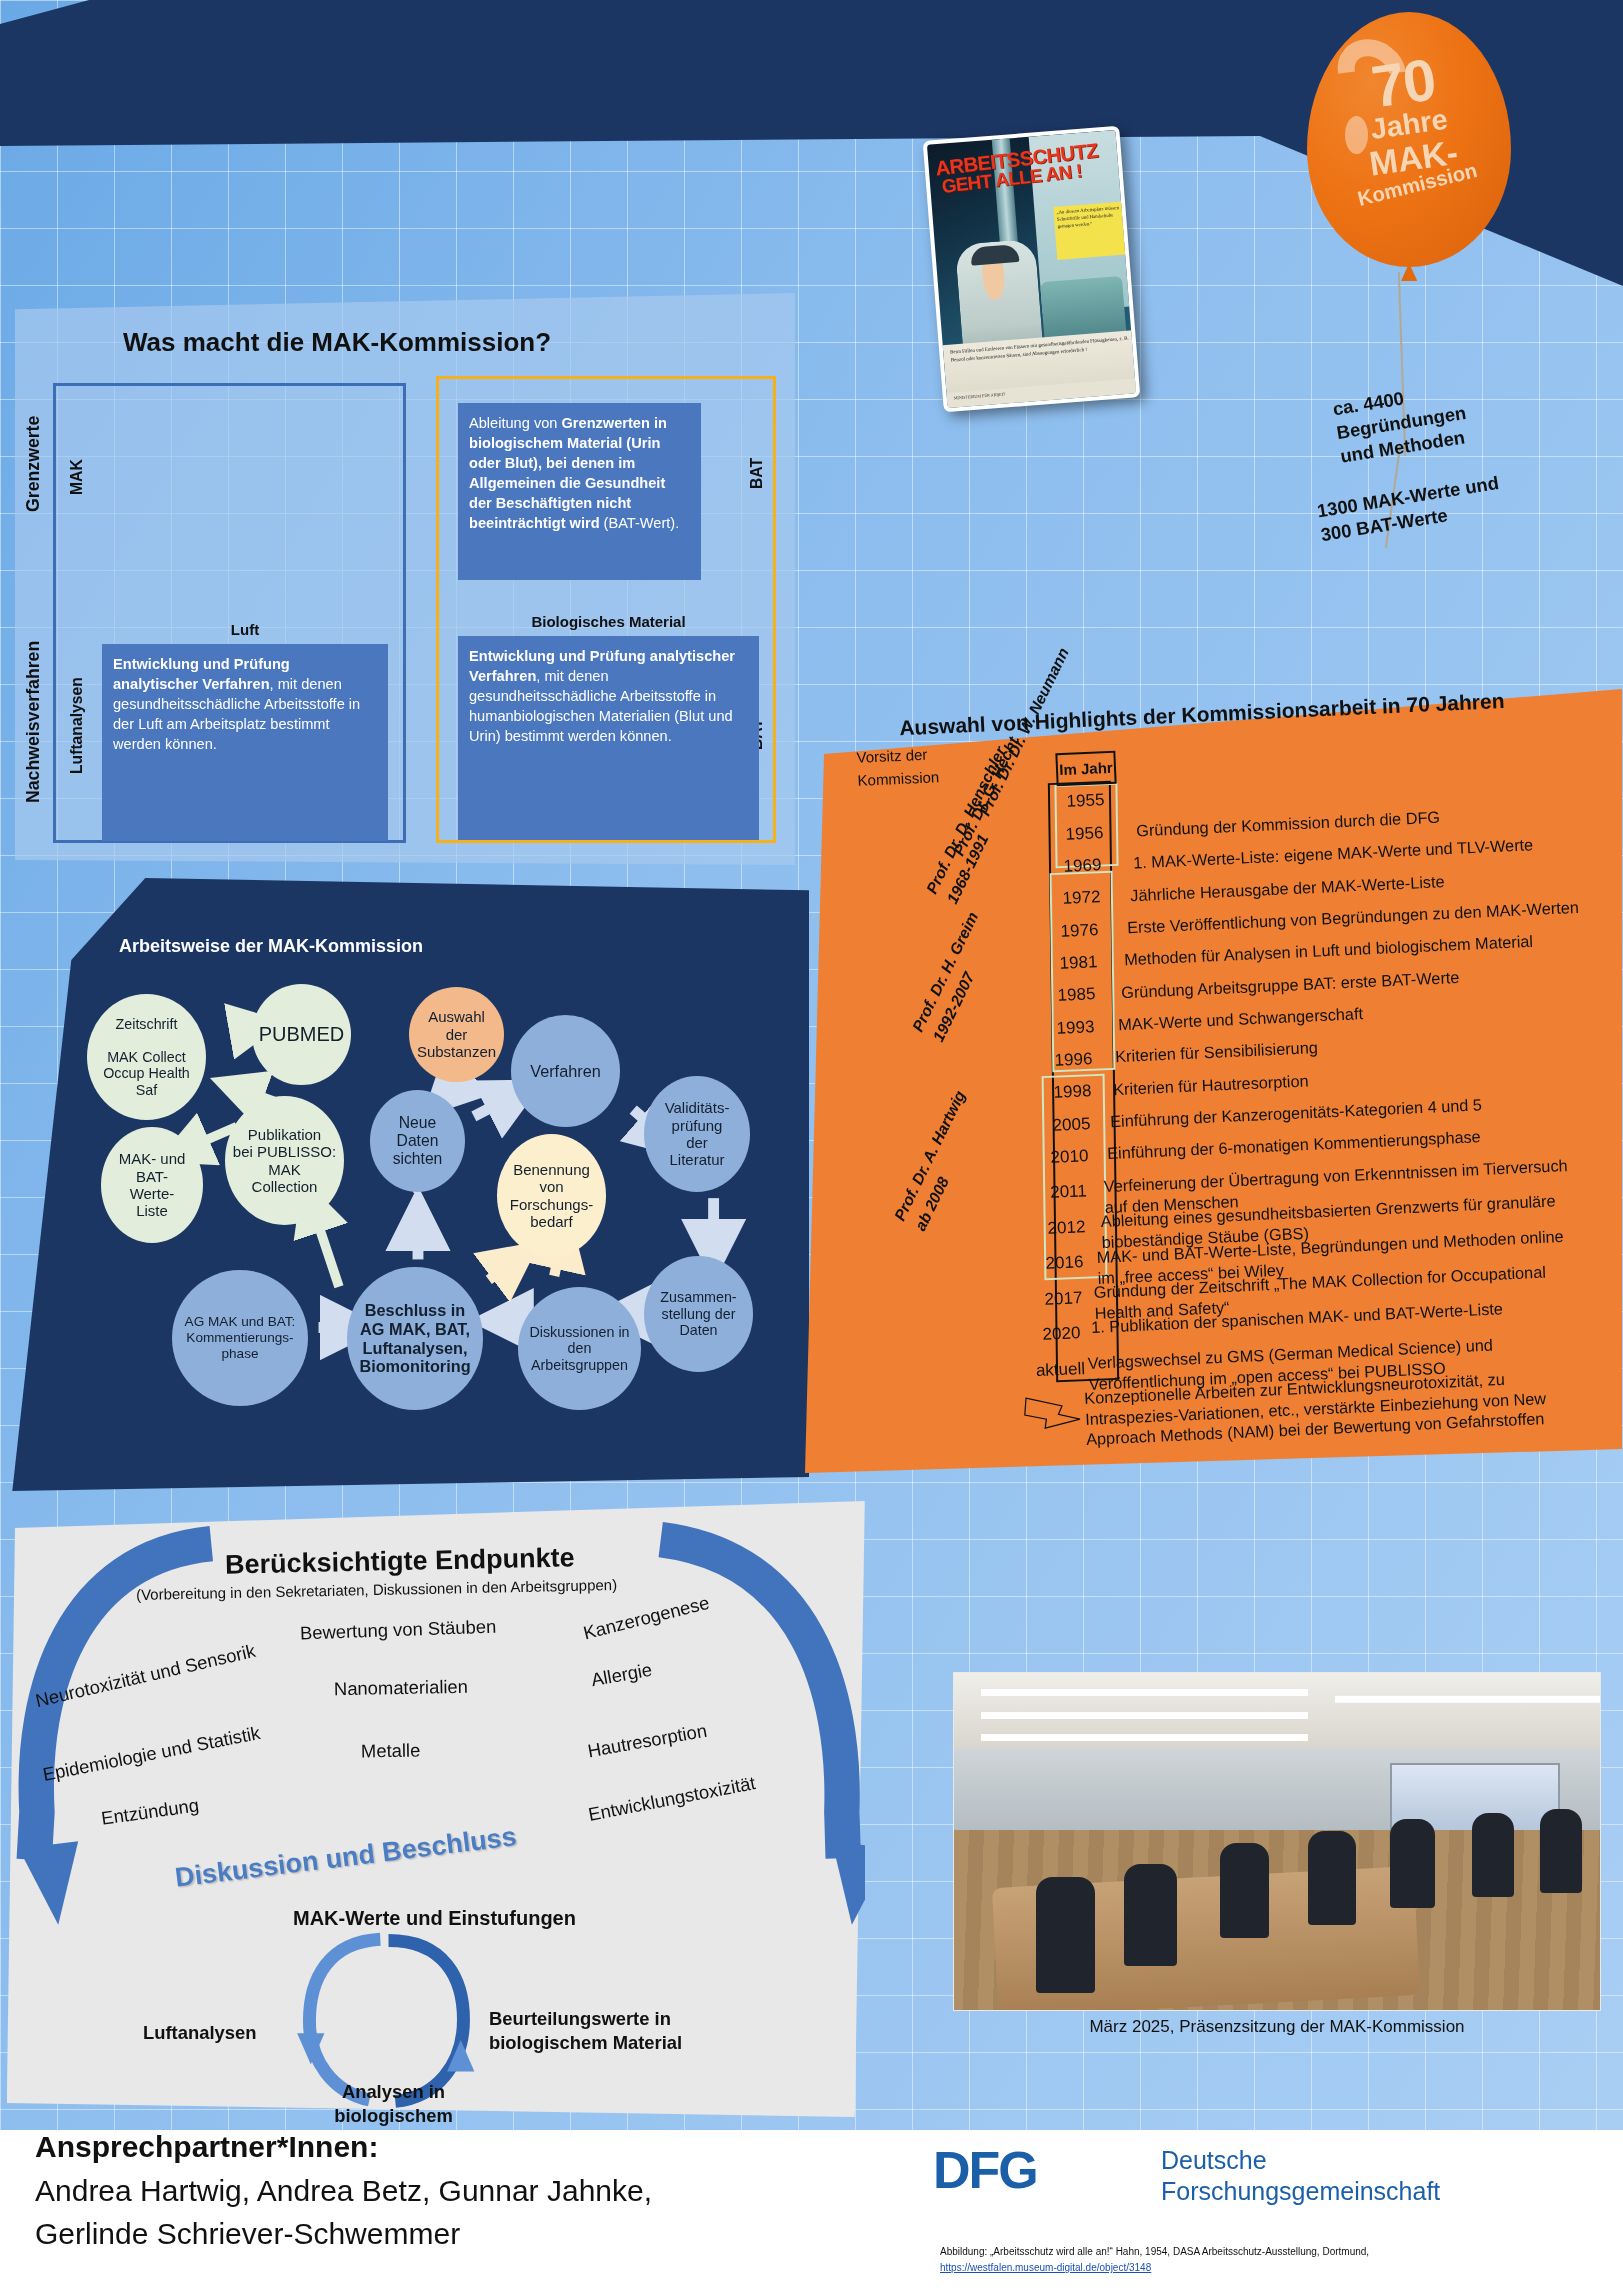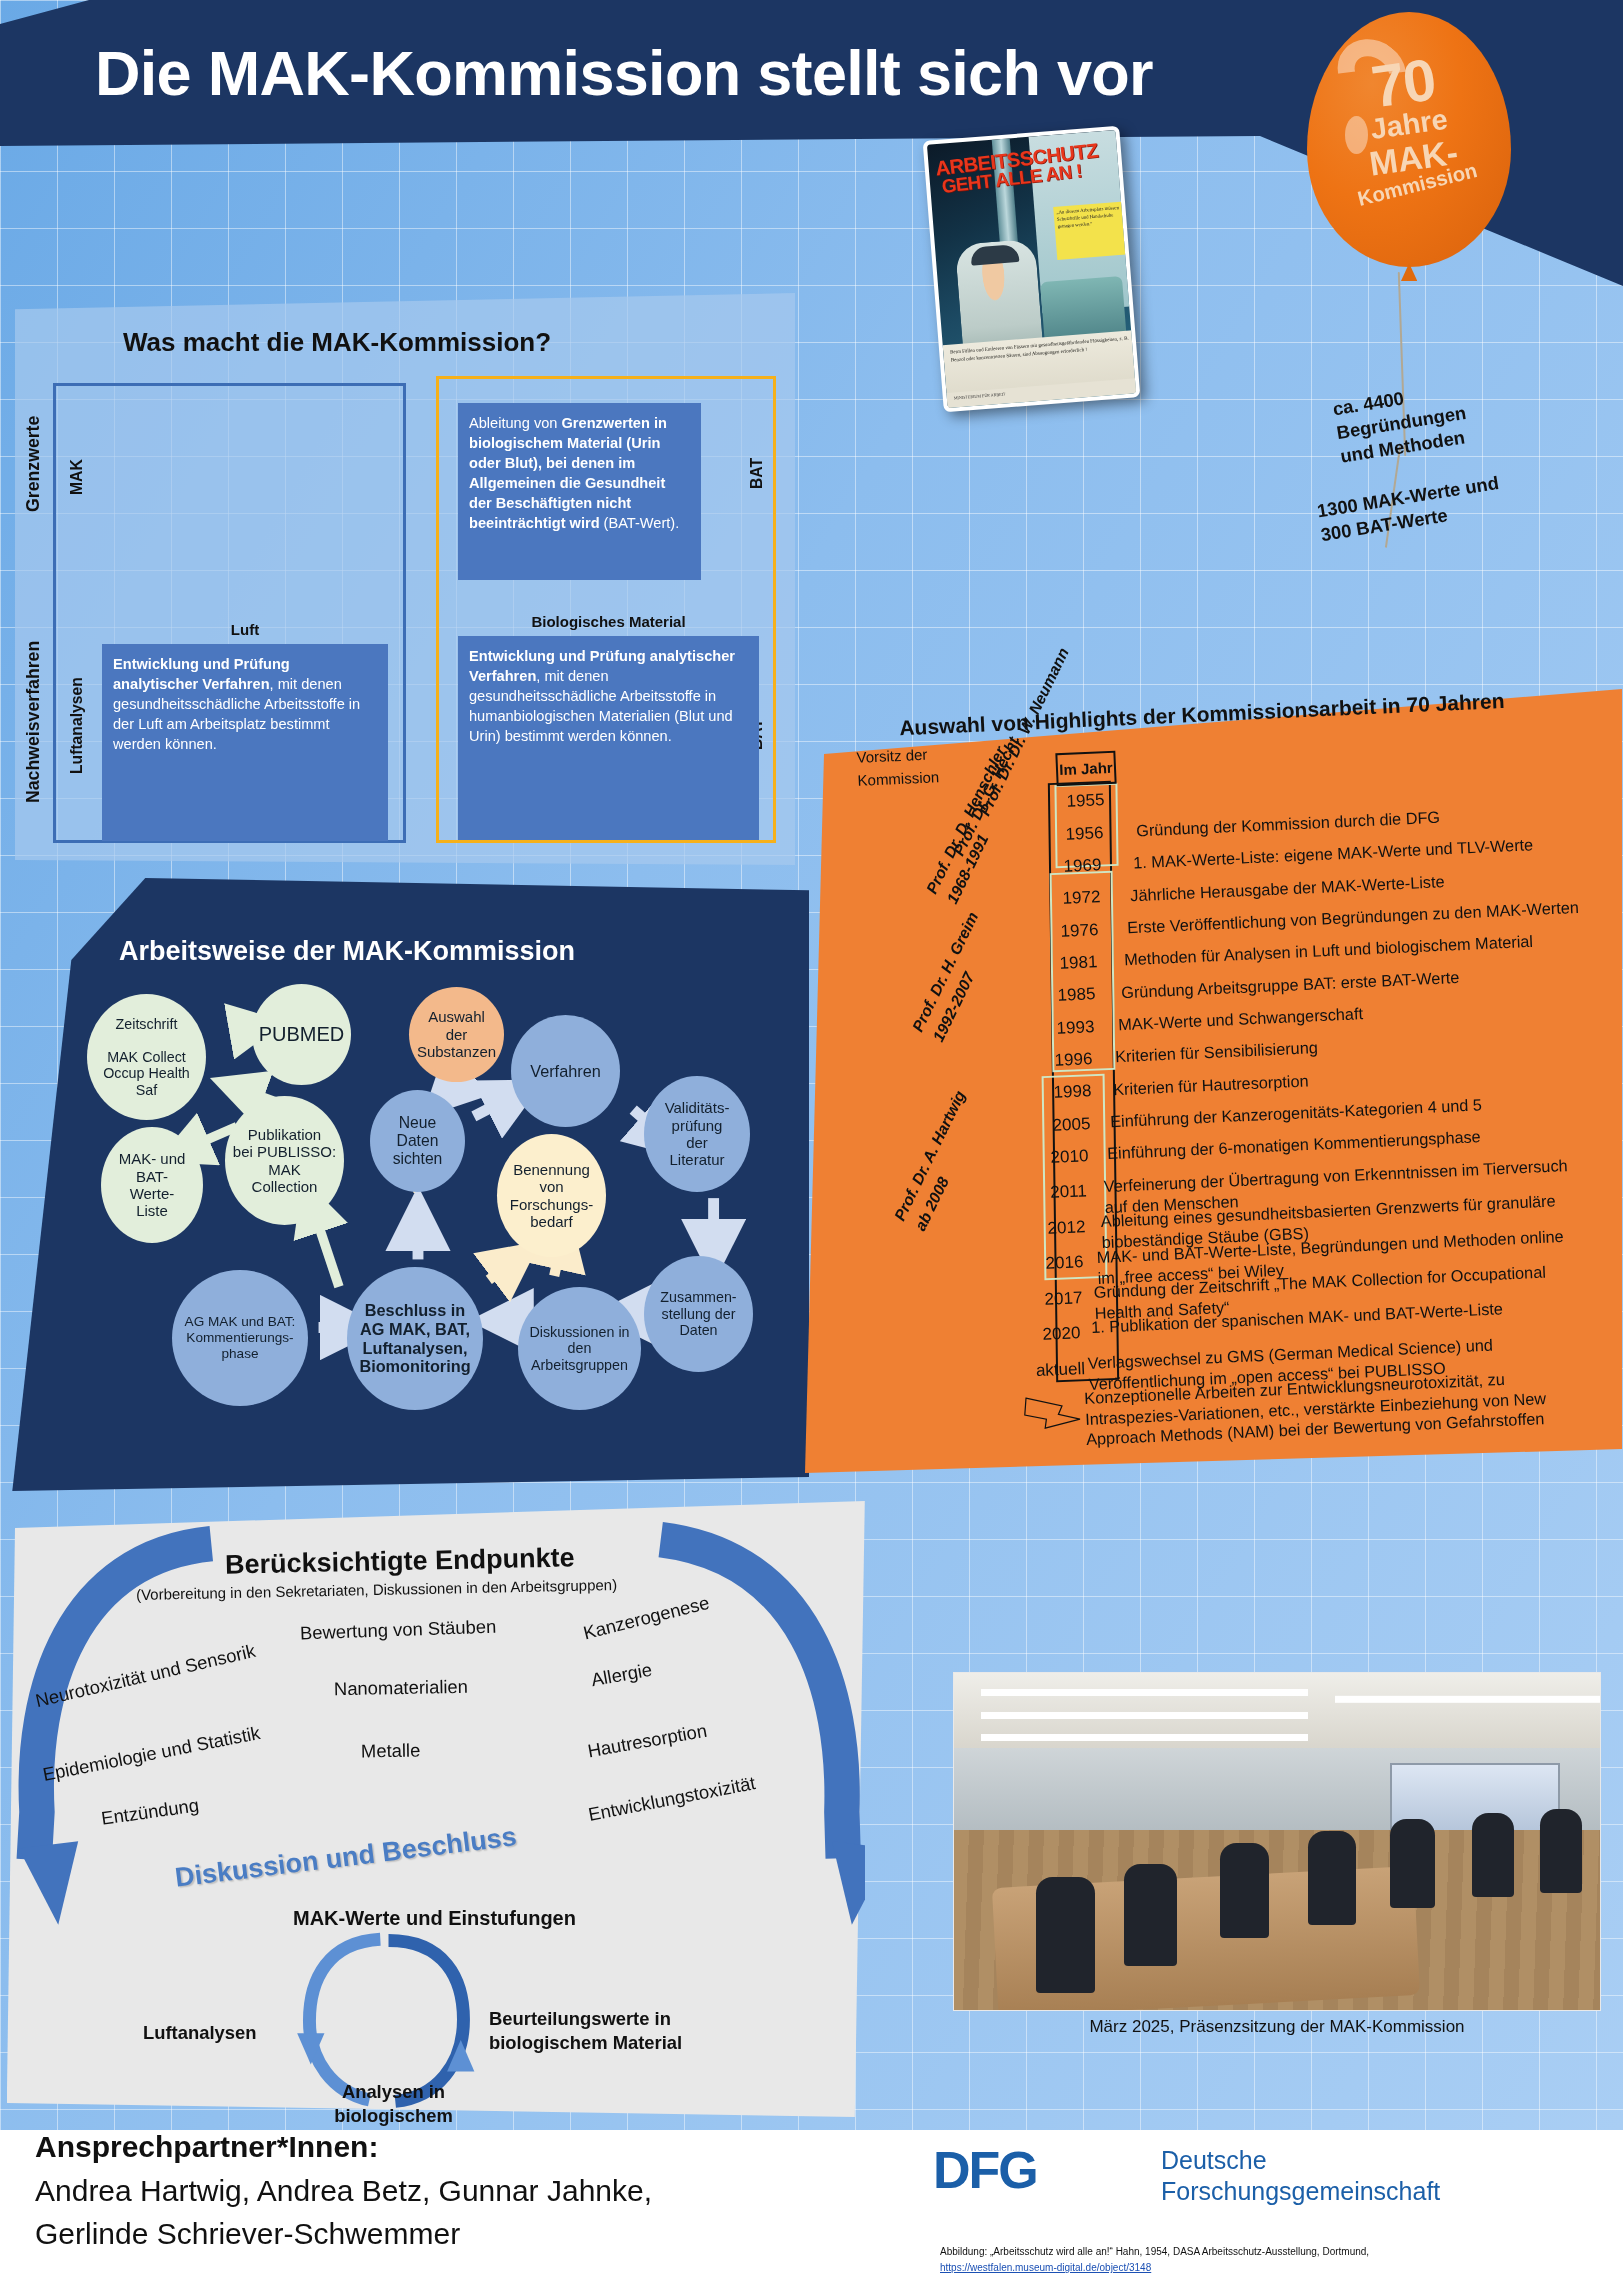--- a/index.html
+++ b/index.html
@@ -196,21 +196,21 @@
 
   
   .panel-arbeit {
     position: absolute; left: 12.3px; top: 878px;
     width: 797px; height: 613px;
     background: #1c3663;
     clip-path: polygon(133px 0, 797px 12.3px, 797px 599px, 0 613px, 59px 82px);
   }
   .h-arbeit {
     position: absolute; left: 119px; top: 936px;
-    font-size: 27px; font-weight: bold; color: #ffffff; z-index: 7;
+    font-size: 18px; font-weight: bold; color: #ffffff; z-index: 7;
   }
   .node {
     position: absolute;
     border-radius: 50%;
     display: flex; align-items: center; justify-content: center;
     text-align: center;
     color: #13202e;
     line-height: 1.16;
     z-index: 8;
   }
@@ -389,21 +389,20 @@
     position: absolute; left: 940px; top: 2262px;
     font-size: 10px; color: #1b50b4; text-decoration: underline;
   }
 </style>
 </head>
 <body>
 
 <div id="poster">
 
   <div class="hdr-poly2"></div>
-  <h1 class="hdr-title">Die MAK-Kommission stellt sich vor</h1>
 
   <div class="vposter">
     <div class="vp-art">
       <div class="vp-panel"></div>
       <div class="vp-pipe"></div>
       <div class="vp-worker"></div>
       <div class="vp-drum"></div>
       <div class="vp-headline">
         <div>ARBEITSSCHUTZ</div>
         <div class="l2">GEHT ALLE AN !</div>

